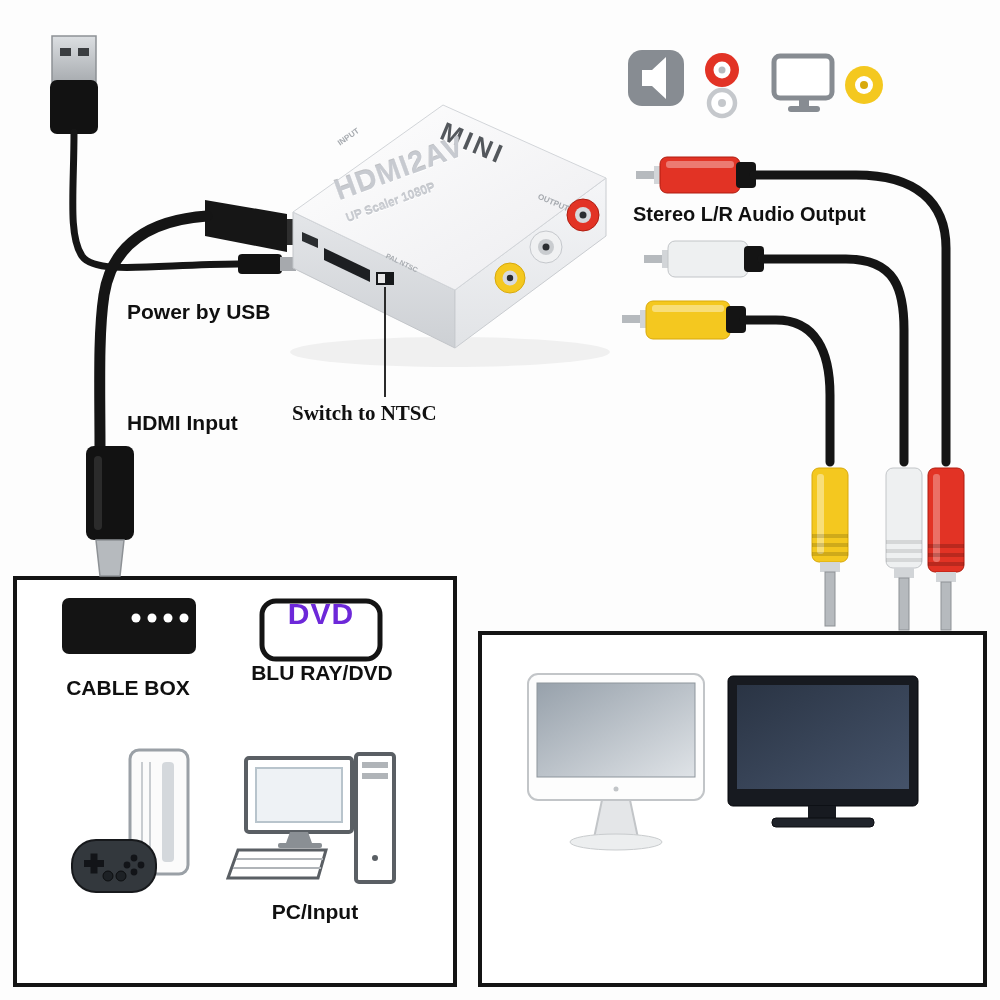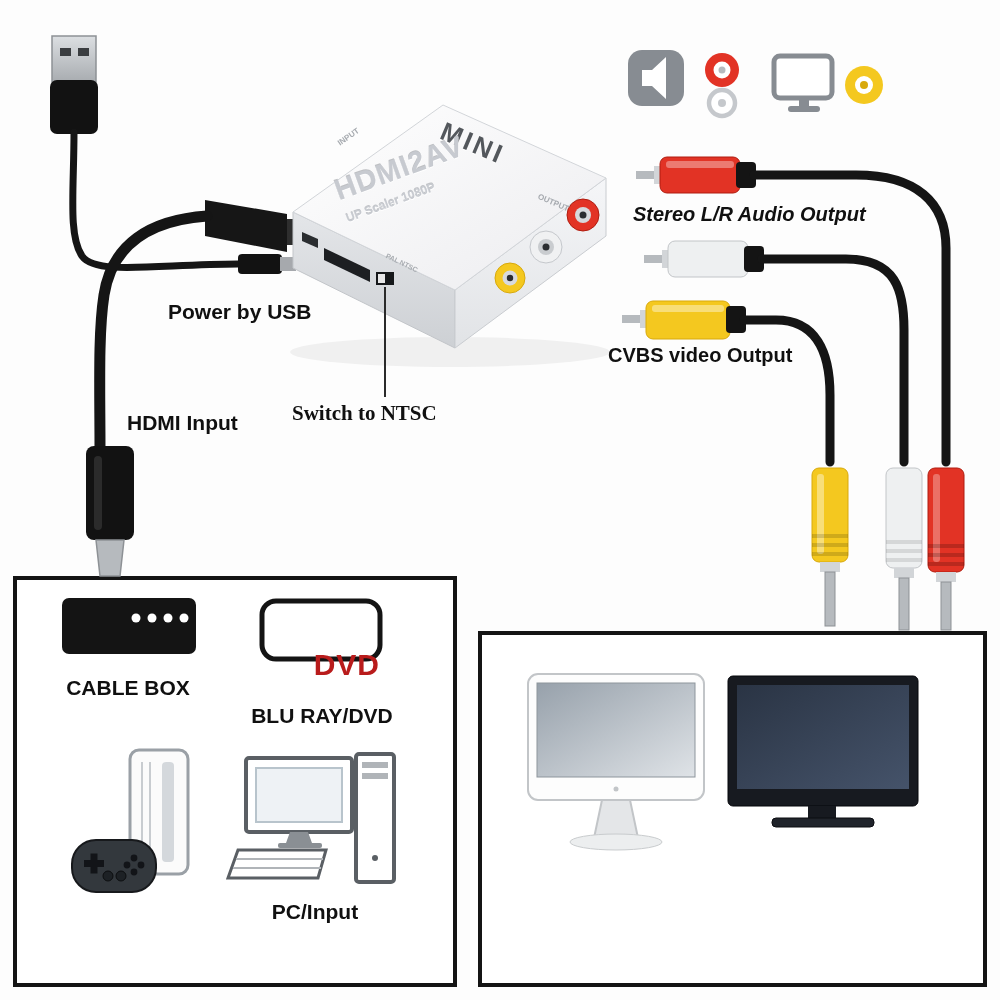--- a/index.html
+++ b/index.html
@@ -7,23 +7,23 @@
     position:relative; width:1000px; height:1000px; overflow:hidden;
     background:#fdfdfd; font-family:"Liberation Sans", sans-serif;
   }
   svg.art { position:absolute; left:0; top:0; }
   .lbl { position:absolute; color:#101010; white-space:nowrap; }
   .callout { font-size:21px; font-weight:700; }
   .callout-sm { font-size:20px; font-weight:600; }
   .panel-label { font-size:21px; font-weight:700; text-align:center; }
   .tv-label { font-size:25px; font-weight:700; letter-spacing:.5px; text-align:center; }
   .dvd-badge {
-    position:absolute; left:262px; top:636px; width:118px; height:58px;
-    line-height:58px; text-align:right; font-size:30px; font-weight:800;
-    letter-spacing:1px; color:#b91c1c;
+    position:absolute; left:262px; top:585px; width:118px; height:58px;
+    line-height:58px; text-align:center; font-size:30px; font-weight:800;
+    letter-spacing:1px; color:#6d28d9;
   }
   .brand {
     position:absolute; left:448px; top:116px; transform:rotate(23deg);
     transform-origin:0 0; font-size:26px; font-weight:800; letter-spacing:3px;
     color:#53575c; text-shadow:0 1px 0 rgba(255,255,255,.9);
   }
   .model {
     position:absolute; left:330px; top:176px; transform:rotate(-20deg);
     transform-origin:0 0; font-size:29px; font-weight:800; letter-spacing:1px;
     color:#c7cad0; text-shadow:0 1px 0 rgba(255,255,255,.95), 0 -1px 0 rgba(140,144,150,.55);
@@ -257,24 +257,23 @@
     </g>
   </svg>
 
   <div class="lbl brand">MINI</div>
   <div class="lbl model">HDMI2AV</div>
   <div class="lbl model-sub">UP Scaler 1080P</div>
   <div class="lbl tiny-print" style="left:336px; top:140px; transform:rotate(-35deg);">INPUT</div>
   <div class="lbl tiny-print" style="left:540px; top:192px; transform:rotate(23deg);">OUTPUT</div>
   <div class="lbl tiny-print" style="left:388px; top:252px; transform:rotate(26deg); font-size:7px;">PAL NTSC</div>
 
-  <div class="lbl callout" style="left:127px; top:300px;margin-left:41px;">Power by USB</div>
+  <div class="lbl callout" style="left:127px; top:300px;">Power by USB</div>
   <div class="lbl callout" style="left:127px; top:411px;">HDMI Input</div>
   <div class="lbl callout" style="left:292px; top:401px;font-family:Liberation Serif, serif;">Switch to NTSC</div>
-  <div class="lbl callout-sm" style="left:633px; top:203px;font-style:italic;">Stereo L/R Audio Output</div>
-  <div class="lbl callout-sm" style="left:608px; top:344px;">CVBS video Output</div>
+  <div class="lbl callout-sm" style="left:633px; top:203px;">Stereo L/R Audio Output</div>
 
   <div class="dvd-badge">DVD</div>
 
   <div class="lbl panel-label" style="left:48px; top:676px; width:160px;">CABLE BOX</div>
-  <div class="lbl panel-label" style="left:238px; top:704px; width:168px;">BLU RAY/DVD</div>
+  <div class="lbl panel-label" style="left:238px; top:661px; width:168px;">BLU RAY/DVD</div>
   <div class="lbl panel-label" style="left:250px; top:900px; width:130px;">PC/Input</div>
 </div>
 
 </body></html>

